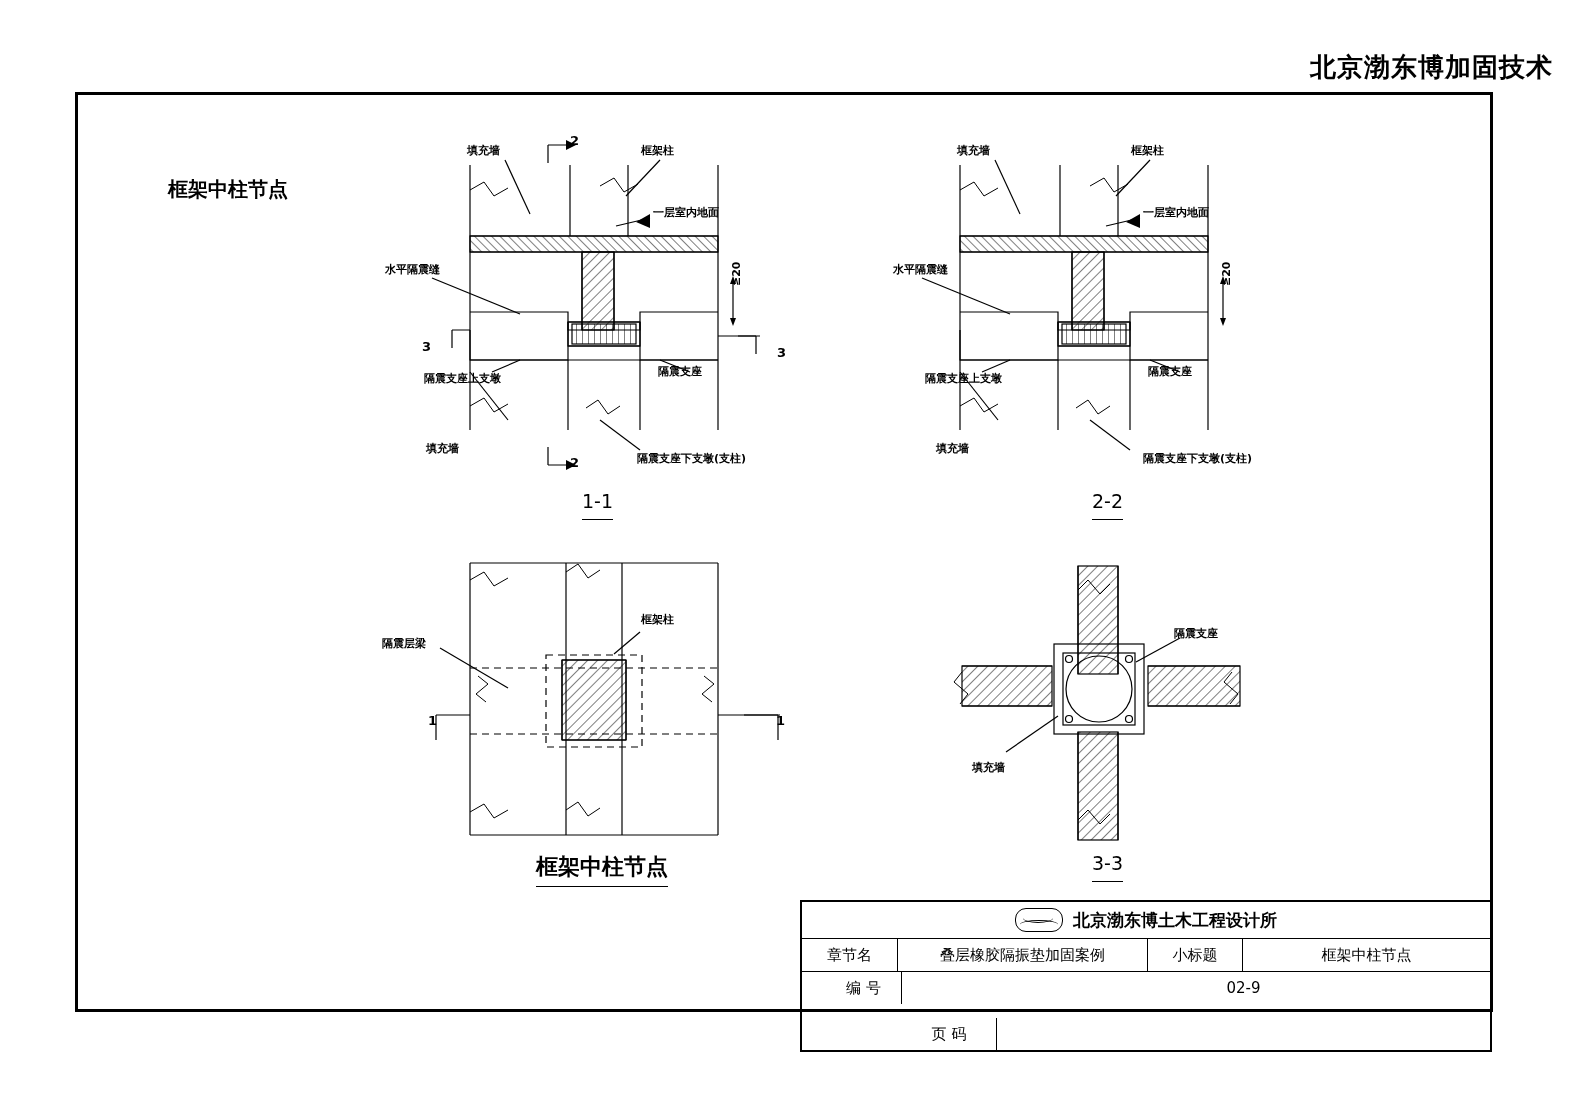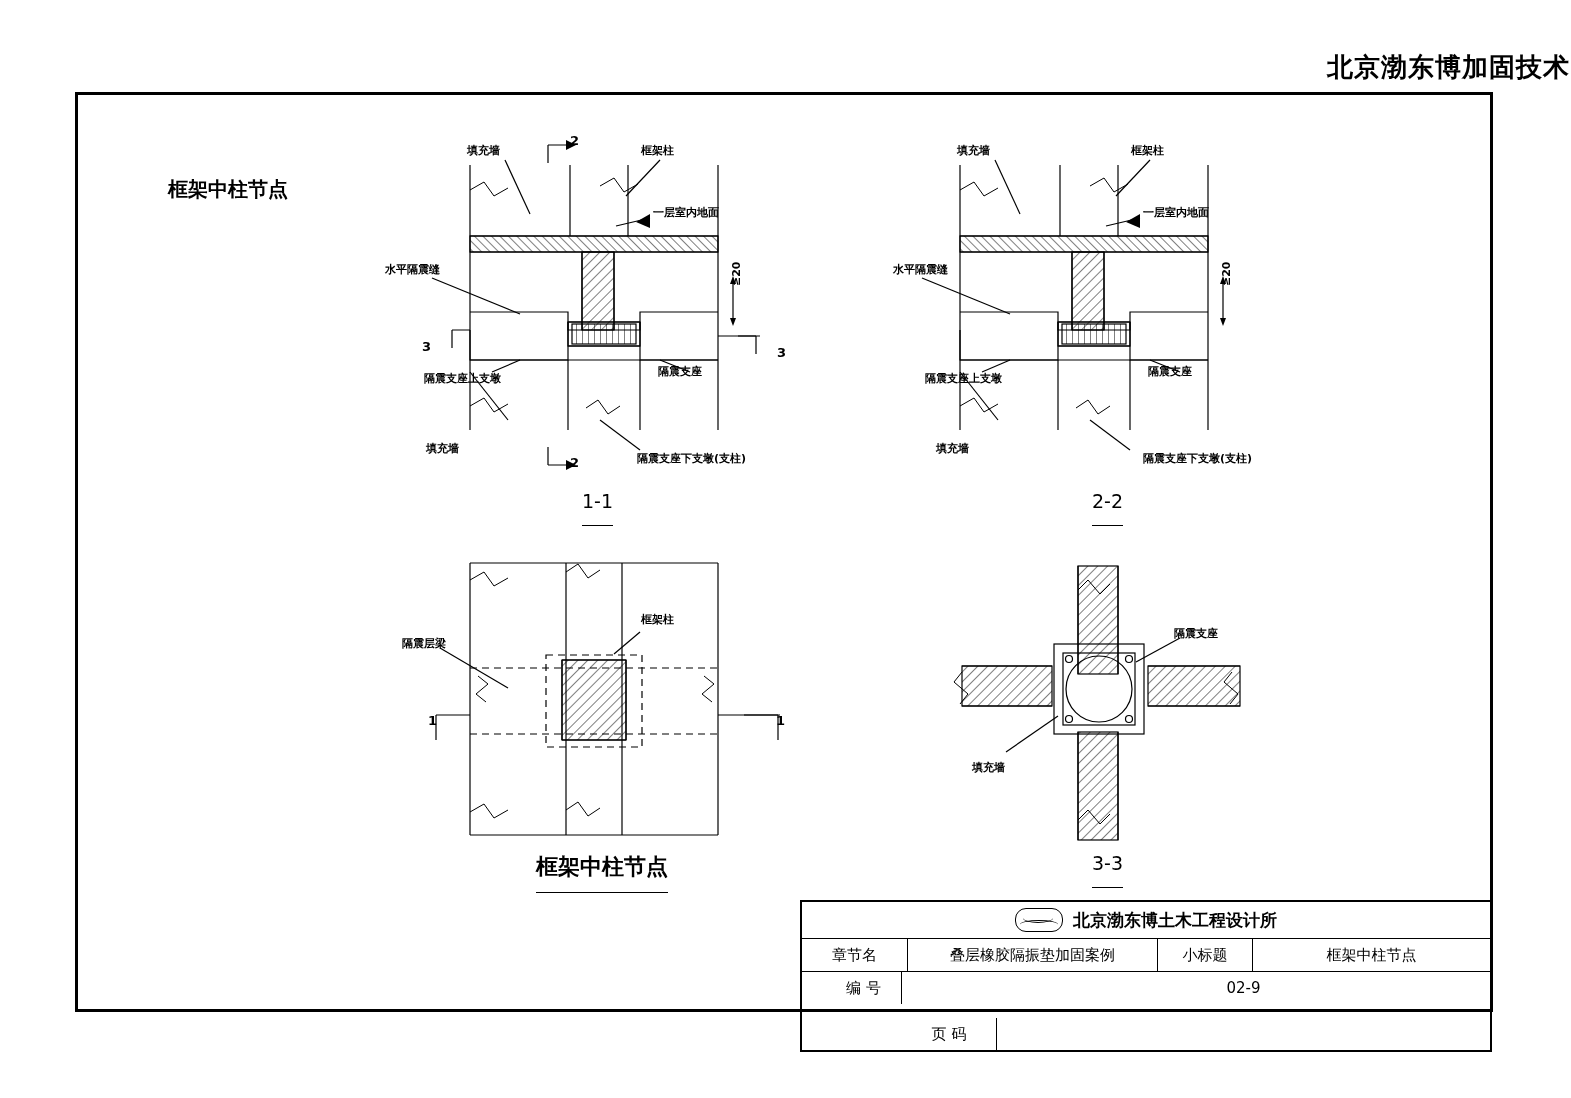--- a/index.html
+++ b/index.html
@@ -1,23 +1,23 @@
 <!DOCTYPE html>
 <html><head>
 <meta charset="utf-8">
 <style>
   html,body{margin:0;padding:0;background:#fff;}
   body{width:1571px;height:1098px;position:relative;font-family:"Liberation Sans","DejaVu Sans",sans-serif;color:#000;}
   .page{position:absolute;inset:0;}
-  .hdr{position:absolute;right:1px;top:50px;font-size:26px;font-weight:bold;letter-spacing:1px;font-family:"DejaVu Sans",sans-serif;}
+  .hdr{position:absolute;right:18px;top:50px;font-size:26px;font-weight:bold;letter-spacing:1px;font-family:"DejaVu Sans",sans-serif;}
   .frame{position:absolute;left:75px;top:92px;width:1418px;height:920px;border:3px solid #000;box-sizing:border-box;}
   .lbl{position:absolute;font-size:11px;font-family:"DejaVu Sans",sans-serif;white-space:nowrap;font-weight:bold;}
   .big{font-size:20px;font-weight:bold;font-family:"DejaVu Sans",sans-serif;position:absolute;white-space:nowrap;}
   .secttl{position:absolute;font-size:19px;font-family:"DejaVu Sans",sans-serif;white-space:nowrap;}
-  .secttl u{text-decoration:none;border-bottom:1.6px solid #000;padding-bottom:13px;}
+  .secttl u{text-decoration:none;border-bottom:1.6px solid #000;padding-bottom:7px;}
   svg{position:absolute;left:0;top:0;overflow:visible;}
   
   .tblock{position:absolute;left:800px;top:900px;width:692px;border:2px solid #000;box-sizing:border-box;}
   .trow{display:flex;border-bottom:1.5px solid #000;}
   .trow:last-child{border-bottom:none;}
   .tcell{border-right:1.5px solid #000;box-sizing:border-box;display:flex;align-items:center;justify-content:center;font-size:15px;font-family:"DejaVu Sans",sans-serif;height:32px;}
   .tcell:last-child{border-right:none;}
   .tcompany{height:36px;font-size:17px;font-weight:bold;width:100%;justify-content:center;gap:10px;}
   .logo{width:46px;height:22px;border:1px solid #000;border-radius:11px;display:inline-block;position:relative;overflow:hidden;}
   .logo:before{content:"";position:absolute;left:4px;top:11px;width:38px;height:8px;border-top:1px solid #000;border-radius:50%;}
@@ -243,42 +243,42 @@
   <div class="lbl" style="left:957px;top:143px;">填充墙</div>
   <div class="lbl" style="left:1131px;top:143px;">框架柱</div>
   <div class="lbl" style="left:1143px;top:205px;">一层室内地面</div>
   <div class="lbl" style="left:893px;top:262px;">水平隔震缝</div>
   <div class="lbl" style="left:925px;top:371px;">隔震支座上支墩</div>
   <div class="lbl" style="left:1148px;top:364px;">隔震支座</div>
   <div class="lbl" style="left:936px;top:441px;">填充墙</div>
   <div class="lbl" style="left:1143px;top:451px;">隔震支座下支墩(支柱)</div>
   <div class="lbl" style="left:1220px;top:286px;transform:rotate(-90deg);transform-origin:left top;">≥20</div>
 
-  <div class="lbl" style="left:402px;top:636px;">隔震层梁</div>
+  <div class="lbl" style="left:382px;top:636px;">隔震层梁</div>
   <div class="lbl" style="left:641px;top:612px;">框架柱</div>
   <div class="lbl" style="left:428px;top:713px;font-size:13px;">1</div>
   <div class="lbl" style="left:776px;top:713px;font-size:13px;">1</div>
 
   <div class="lbl" style="left:1174px;top:626px;">隔震支座</div>
   <div class="lbl" style="left:972px;top:760px;">填充墙</div>
 
   <div class="secttl" style="left:582px;top:490px;"><u>1-1</u></div>
   <div class="secttl" style="left:1092px;top:490px;"><u>2-2</u></div>
   <div class="secttl" style="left:536px;top:852px;font-size:22px;font-weight:bold;"><u>框架中柱节点</u></div>
   <div class="secttl" style="left:1092px;top:852px;"><u>3-3</u></div>
 
   <div class="tblock">
     <div class="trow">
       <div class="tcell tcompany">
         <span class="logo"></span>
         <span>北京渤东博土木工程设计所</span>
       </div>
     </div>
     <div class="trow">
-      <div class="tcell" style="width:106px;">章节名</div>
+      <div class="tcell" style="width:96px;">章节名</div>
       <div class="tcell" style="width:250px;">叠层橡胶隔振垫加固案例</div>
       <div class="tcell" style="width:95px;">小标题</div>
       <div class="tcell" style="flex:1;">框架中柱节点</div>
     </div>
     <div class="trow">
       <div class="tcell" style="width:100px;padding-left:24px;">编  号</div>
       <div class="tcell" style="width:95px;margin-top:46px;">页  码</div>
       <div class="tcell" style="flex:1;">02-9</div>
     </div>
   </div>

